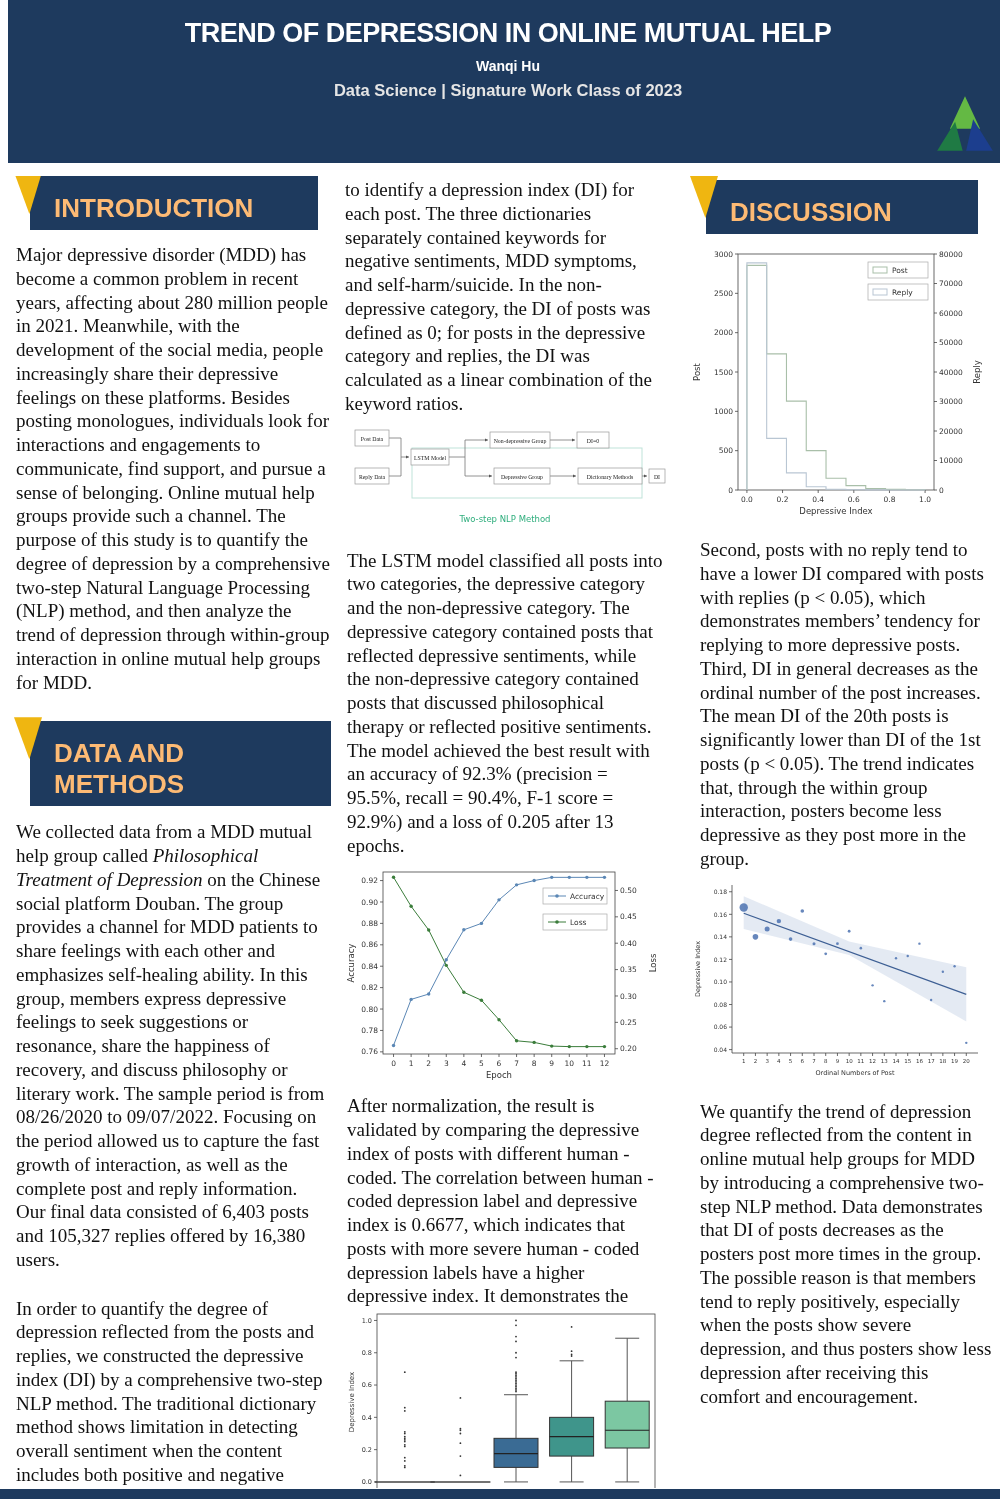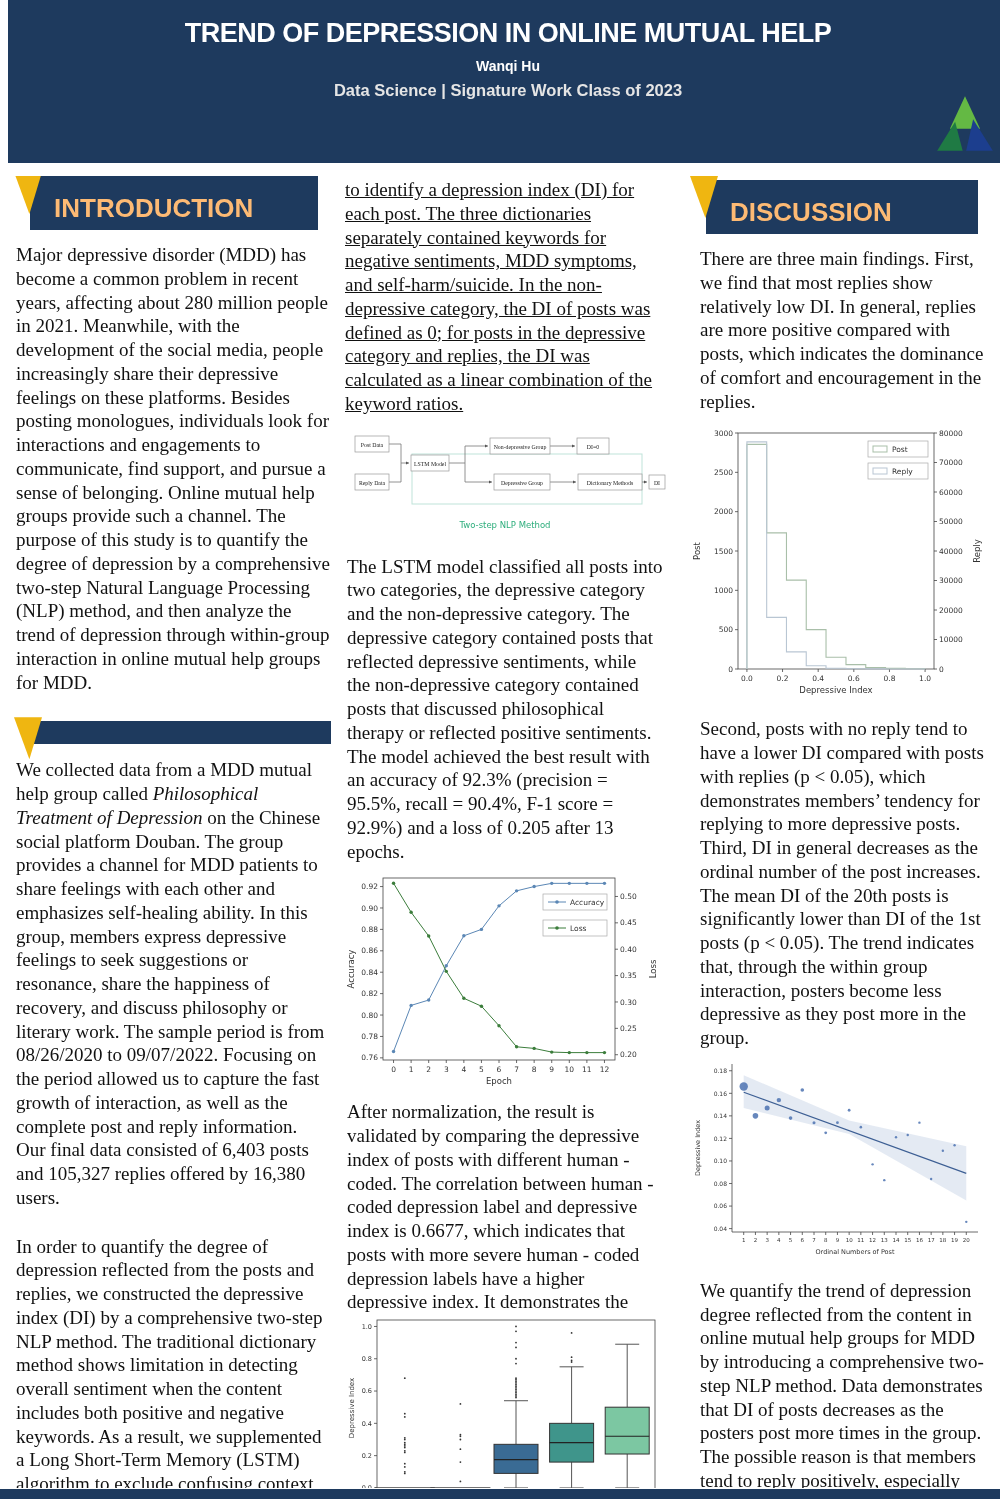--- a/index.html
+++ b/index.html
@@ -52,28 +52,29 @@
 
   <div id="col-left" class="col">
     <div class="banner" style="width:288px;">
       <span class="tri"></span>
       <span>INTRODUCTION</span>
     </div>
     <p class="p" style="margin:13px 0 0 2px;">Major depressive disorder (MDD) has become a common problem in recent years, affecting about 280 million people in 2021. Meanwhile, with the development of the social media, people increasingly share their depressive feelings on these platforms. Besides posting monologues, individuals look for interactions and engagements to communicate, find support, and pursue a sense of belonging. Online mutual help groups provide such a channel. The purpose of this study is to quantify the degree of depression by a comprehensive two-step Natural Language Processing (NLP) method, and then analyze the trend of depression through within-group interaction in online mutual help groups for MDD.</p>
 
     <div class="banner" style="width:301px;margin-top:27px;">
       <span class="tri"></span>
+      <span>DATA AND METHODS</span>
     </div>
     <p class="p" style="margin:14px 0 0 2px;"><span>We collected data from a MDD mutual help group called </span><em>Philosophical Treatment of Depression</em><span> on the Chinese social platform Douban. The group provides a channel for MDD patients to share feelings with each other and emphasizes self-healing ability. In this group, members express depressive feelings to seek suggestions or resonance, share the happiness of recovery, and discuss philosophy or literary work. The sample period is from 08/26/2020 to 09/07/2022. Focusing on the period allowed us to capture the fast growth of interaction, as well as the complete post and reply information. Our final data consisted of 6,403 posts and 105,327 replies offered by 16,380 users.</span></p>
     <p class="p" style="margin:25px 0 0 2px;">In order to quantify the degree of depression reflected from the posts and replies, we constructed the depressive index (DI) by a comprehensive two-step NLP method. The traditional dictionary method shows limitation in detecting overall sentiment when the content includes both positive and negative keywords. As a result, we supplemented a Long Short-Term Memory (LSTM) algorithm to exclude confusing context before applying the dictionary method.</p>
 
   </div>
 
   <div id="col-mid" class="col">
-    <p class="p" style="margin:2px 14px 10px 0;text-decoration:underline;">to identify a depression index (DI) for each post. The three dictionaries separately contained keywords for negative sentiments, MDD symptoms, and self-harm/suicide. In the non-depressive category, the DI of posts was defined as 0; for posts in the depressive category and replies, the DI was calculated as a linear combination of the keyword ratios.</p>
+    <p class="p" style="margin:2px 14px 4px 0;">to identify a depression index (DI) for each post. The three dictionaries separately contained keywords for negative sentiments, MDD symptoms, and self-harm/suicide. In the non-depressive category, the DI of posts was defined as 0; for posts in the depressive category and replies, the DI was calculated as a linear combination of the keyword ratios.</p>
 
     
     <svg width="332" height="106" viewBox="0 0 332 106" style="margin-top:6px;">
       <defs>
         <marker id="ah" markerWidth="5" markerHeight="5" refX="4" refY="2" orient="auto">
           <path d="M0,0 L4,2 L0,4 z" fill="#555"></path>
         </marker>
       </defs>
       <rect x="67" y="22" width="230" height="50" fill="none" stroke="#bfe3d9" stroke-width="1"></rect>
 
@@ -314,21 +315,20 @@
           <text x="171" y="207" font-size="7.5" text-anchor="middle" fill="#333">Human Coded Labels</text>
           <text x="9" y="96" font-size="7" text-anchor="middle" fill="#333" transform="rotate(-90 9 96)">Depressive Index</text>
         </svg></div>
   </div>
 
   <div id="col-right" class="col">
     <div class="banner" style="width:272px;margin-top:4px;">
       <span class="tri"></span>
       <span>DISCUSSION</span>
     </div>
-    <p class="p" style="margin:13px 0 0 10px;">There are three main findings. First, we find that most replies show relatively low DI. In general, replies are more positive compared with posts, which indicates the dominance of comfort and encouragement in the replies.</p>
 
     <div class="chart-box" style="margin-top:8px;"><svg width="298" height="286" viewBox="0 0 298 286">
           <rect x="0" y="0" width="298" height="286" fill="#fff"></rect>
           <rect x="48" y="12" width="196" height="236" fill="none" stroke="#444" stroke-width="0.8"></rect>
           <line x1="45" y1="248" x2="48" y2="248" stroke="#444" stroke-width="0.8"></line>
           <text x="43" y="250.6" font-size="7.5" text-anchor="end" fill="#333">0</text>
           <line x1="45" y1="208.66666666666669" x2="48" y2="208.66666666666669" stroke="#444" stroke-width="0.8"></line>
           <text x="43" y="211.26666666666668" font-size="7.5" text-anchor="end" fill="#333">500</text>
           <line x1="45" y1="169.33333333333334" x2="48" y2="169.33333333333334" stroke="#444" stroke-width="0.8"></line>
           <text x="43" y="171.93333333333334" font-size="7.5" text-anchor="end" fill="#333">1000</text>

